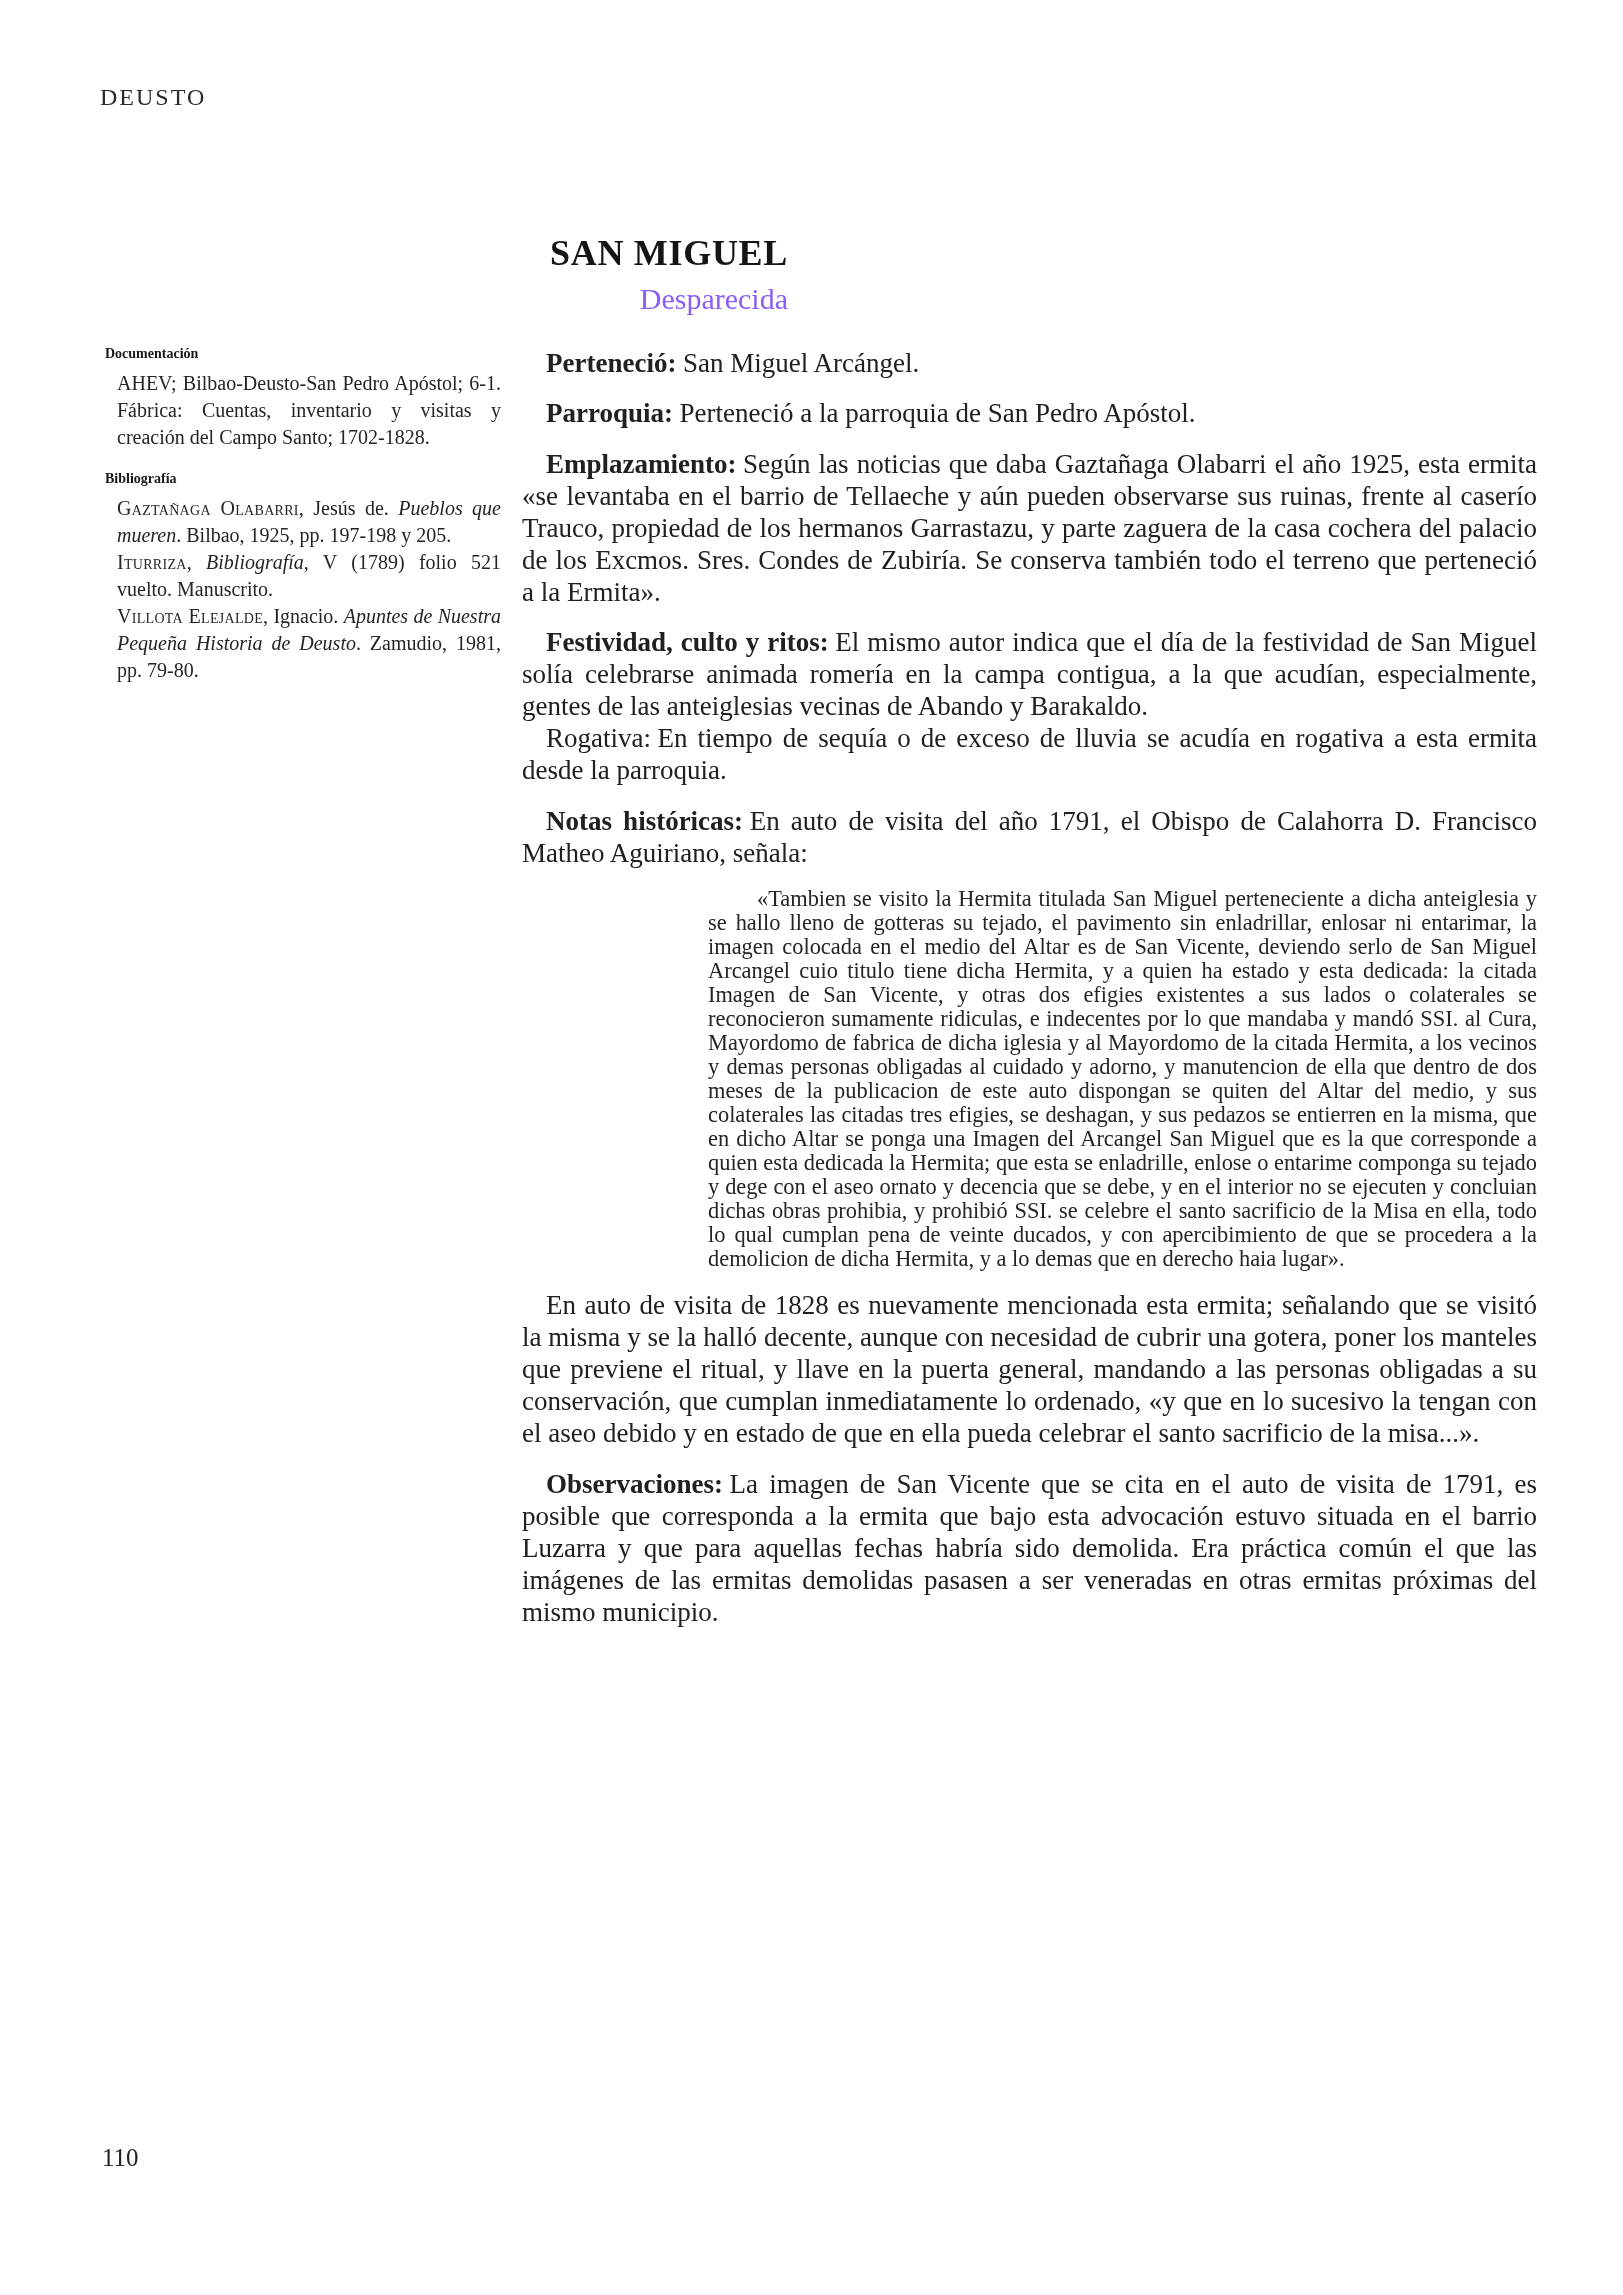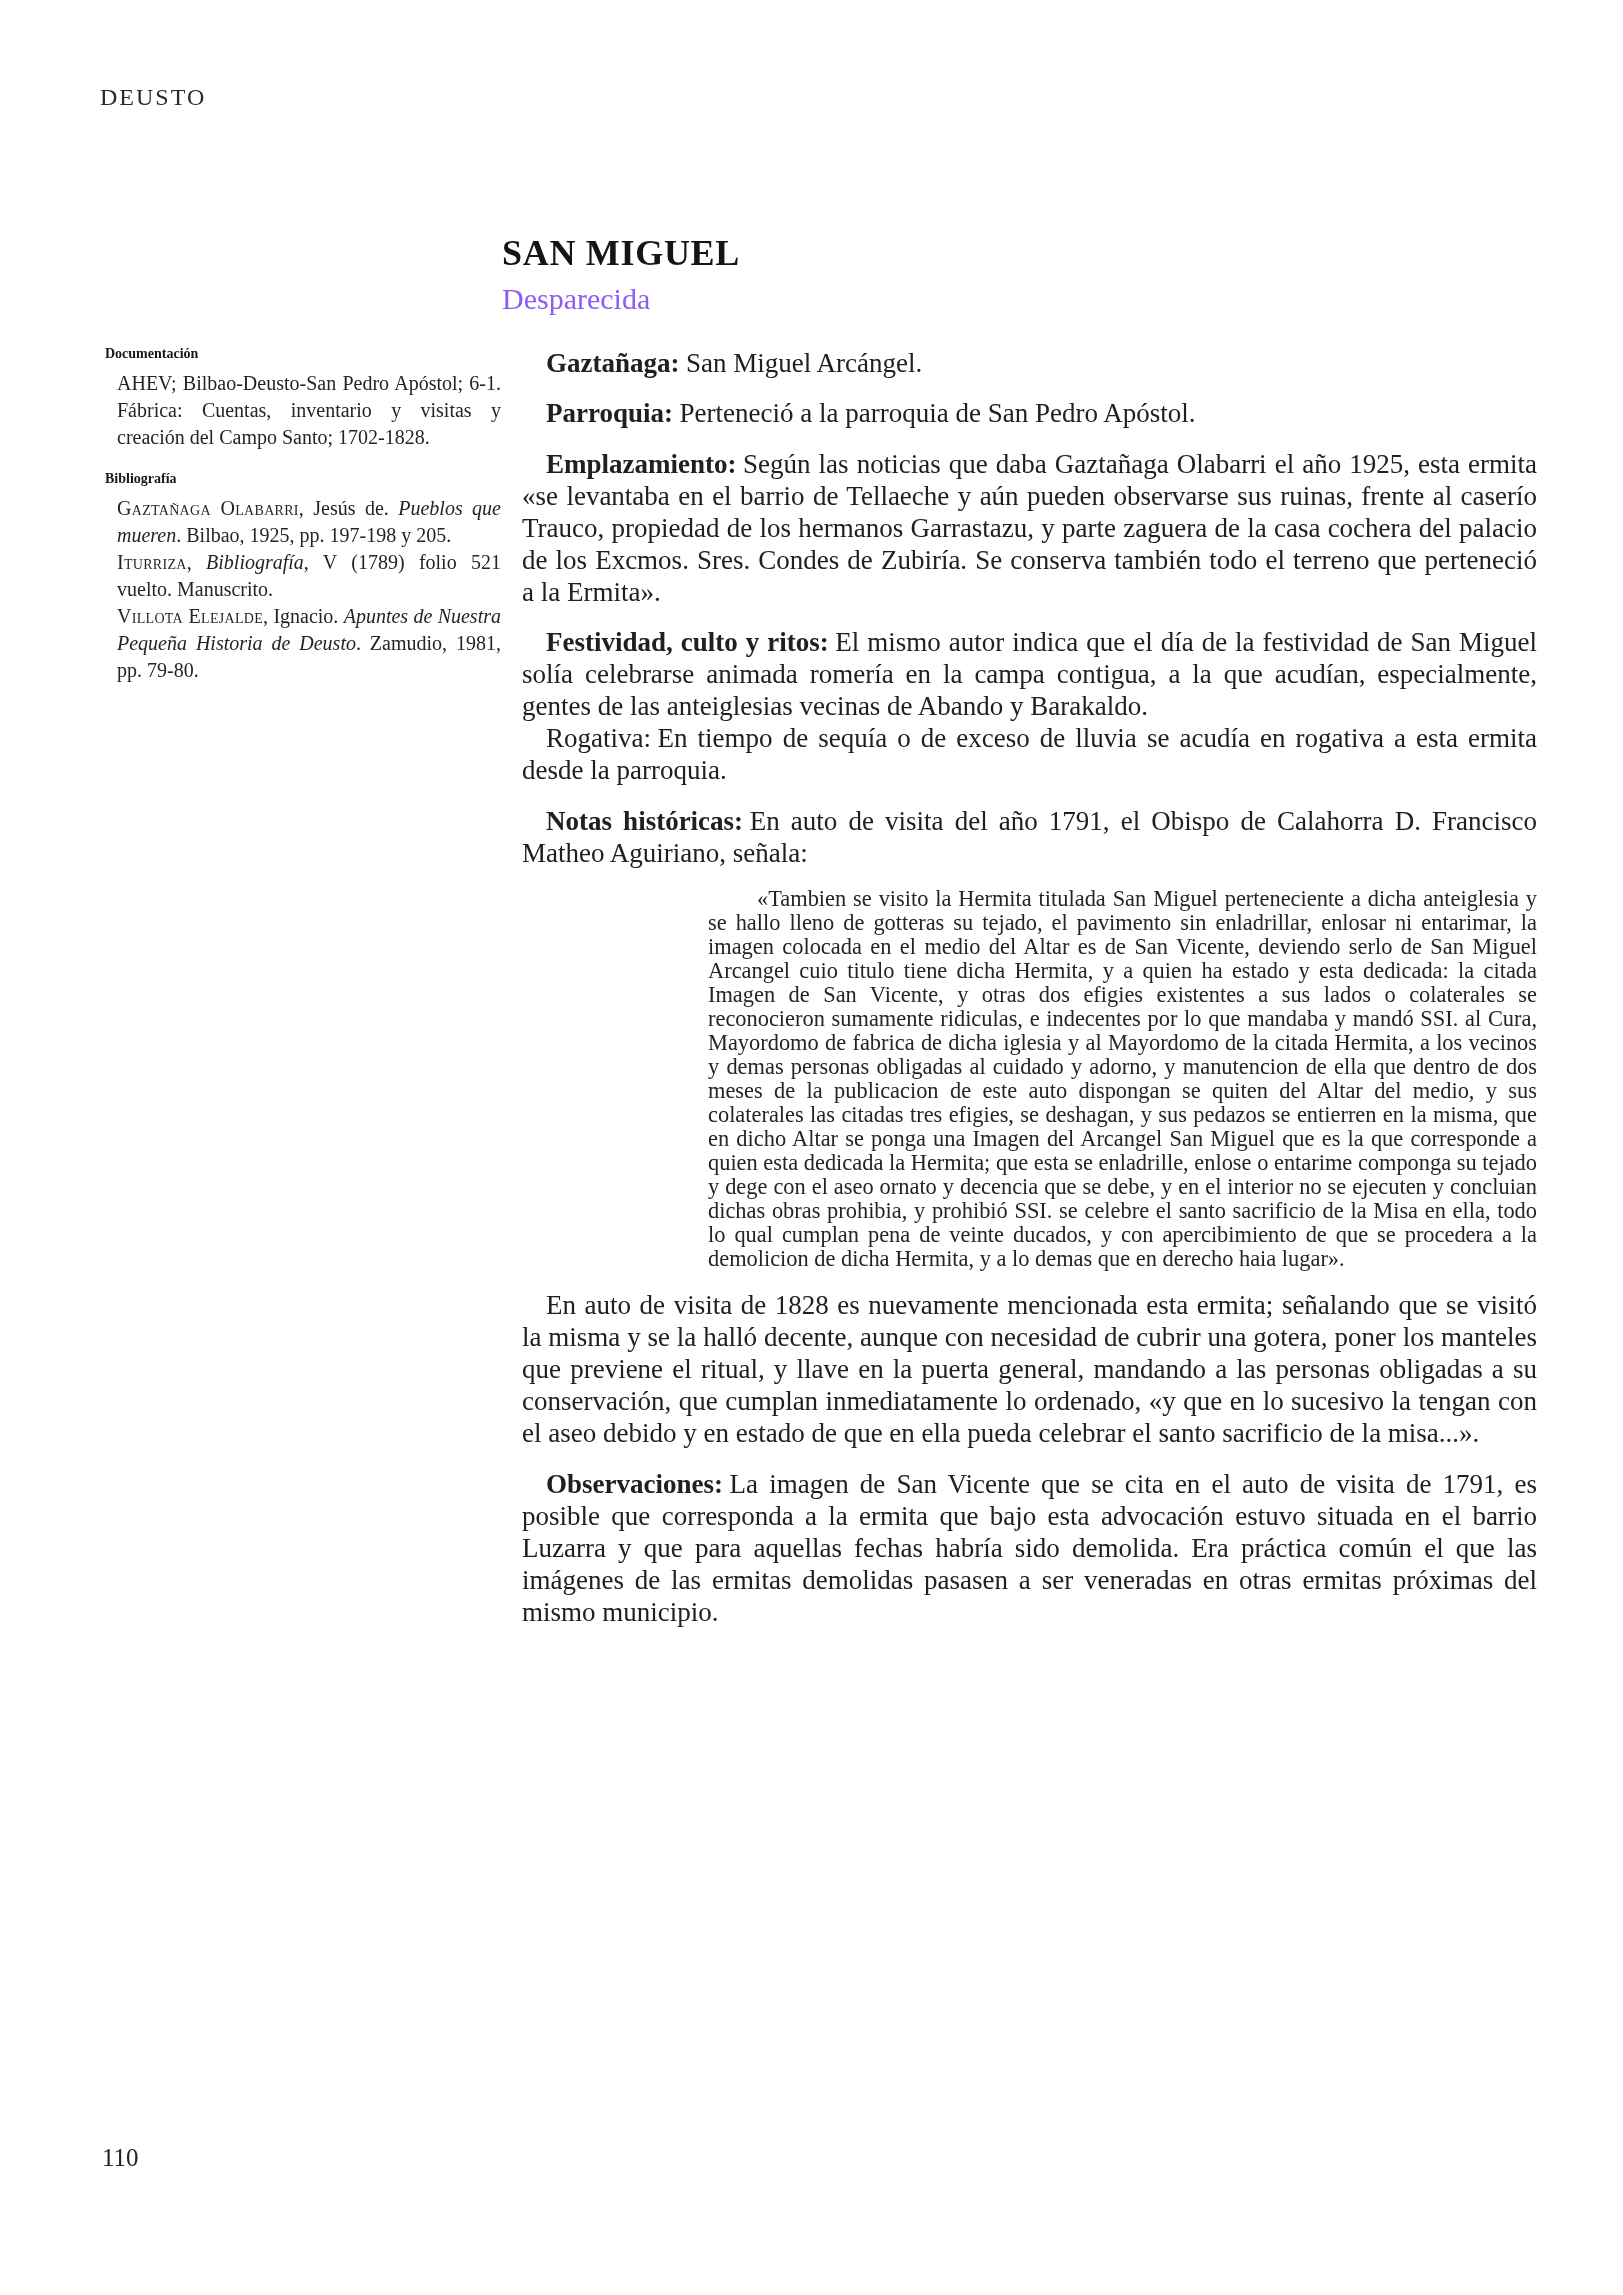--- a/index.html
+++ b/index.html
@@ -21,21 +21,21 @@
   .running-header {
     position: absolute;
     left: 100px;
     top: 84px;
     font-size: 24px;
     letter-spacing: 2px;
     color: #2a2a2a;
   }
 
   
-  .title-block { position: absolute; left: 502px; top: 232px; }
+  .title-block { position: absolute; left: 550px; top: 232px; text-align: right; }
   .title-block h1 {
     margin: 0;
     font-size: 36px;
     font-weight: bold;
     letter-spacing: 0.7px;
     color: #151515;
   }
   .title-block .subtitle {
     margin: 8px 0 0 0;
     font-size: 30px;
@@ -128,21 +128,21 @@
       <h3>Bibliografía</h3>
       <div class="side-entries">
           <p class="side-entry"><span class="run-smallcaps">Gaztañaga Olabarri</span><span>, Jesús de. </span><span class="run-italic">Pueblos que mueren</span><span>. Bilbao, 1925, pp. 197-198 y 205.</span></p>
           <p class="side-entry"><span class="run-smallcaps">Iturriza</span><span>, </span><span class="run-italic">Bibliografía</span><span>, V (1789) folio 521 vuelto. Manuscrito.</span></p>
           <p class="side-entry"><span class="run-smallcaps">Villota Elejalde</span><span>, Ignacio. </span><span class="run-italic">Apuntes de Nuestra Pequeña Historia de Deusto</span><span>. Zamudio, 1981, pp. 79-80.</span></p>
         </div>
     </div>
   </aside>
 
   <main class="main">
-      <p class="labeled first"><span class="label bold">Gaztañaga:</span>San Miguel Arcángel.</p>
+      <p class="labeled first"><span class="label bold">Perteneció:</span>San Miguel Arcángel.</p>
       <p class="labeled"><span class="label bold">Parroquia:</span>Perteneció a la parroquia de San Pedro Apóstol.</p>
       <p class="labeled"><span class="label bold">Emplazamiento:</span>Según las noticias que daba Gaztañaga Olabarri el año 1925, esta ermita «se levantaba en el barrio de Tellaeche y aún pueden observarse sus ruinas, frente al caserío Trauco, propiedad de los hermanos Garrastazu, y parte zaguera de la casa cochera del palacio de los Excmos. Sres. Condes de Zubiría. Se conserva también todo el terreno que perteneció a la Ermita».</p>
       <p class="labeled"><span class="label bold">Festividad, culto y ritos:</span>El mismo autor indica que el día de la festividad de San Miguel solía celebrarse animada romería en la campa contigua, a la que acudían, especialmente, gentes de las anteiglesias vecinas de Abando y Barakaldo.</p>
       <p class="labeled tight"><span class="label italic">Rogativa:</span>En tiempo de sequía o de exceso de lluvia se acudía en rogativa a esta ermita desde la parroquia.</p>
       <p class="labeled"><span class="label bold">Notas históricas:</span>En auto de visita del año 1791, el Obispo de Calahorra D. Francisco Matheo Aguiriano, señala:</p>
       <p class="quote">«Tambien se visito la Hermita titulada San Miguel perteneciente a dicha anteiglesia y se hallo lleno de gotteras su tejado, el pavimento sin enladrillar, enlosar ni entarimar, la imagen colocada en el medio del Altar es de San Vicente, deviendo serlo de San Miguel Arcangel cuio titulo tiene dicha Hermita, y a quien ha estado y esta dedicada: la citada Imagen de San Vicente, y otras dos efigies existentes a sus lados o colaterales se reconocieron sumamente ridiculas, e indecentes por lo que mandaba y mandó SSI. al Cura, Mayordomo de fabrica de dicha iglesia y al Mayordomo de la citada Hermita, a los vecinos y demas personas obligadas al cuidado y adorno, y manutencion de ella que dentro de dos meses de la publicacion de este auto dispongan se quiten del Altar del medio, y sus colaterales las citadas tres efigies, se deshagan, y sus pedazos se entierren en la misma, que en dicho Altar se ponga una Imagen del Arcangel San Miguel que es la que corresponde a quien esta dedicada la Hermita; que esta se enladrille, enlose o entarime componga su tejado y dege con el aseo ornato y decencia que se debe, y en el interior no se ejecuten y concluian dichas obras prohibia, y prohibió SSI. se celebre el santo sacrificio de la Misa en ella, todo lo qual cumplan pena de veinte ducados, y con apercibimiento de que se procedera a la demolicion de dicha Hermita, y a lo demas que en derecho haia lugar».</p>
       <p class="plain">En auto de visita de 1828 es nuevamente mencionada esta ermita; señalando que se visitó la misma y se la halló decente, aunque con necesidad de cubrir una gotera, poner los manteles que previene el ritual, y llave en la puerta general, mandando a las personas obligadas a su conservación, que cumplan inmediatamente lo ordenado, «y que en lo sucesivo la tengan con el aseo debido y en estado de que en ella pueda celebrar el santo sacrificio de la misa...».</p>
       <p class="labeled"><span class="label bold">Observaciones:</span>La imagen de San Vicente que se cita en el auto de visita de 1791, es posible que corresponda a la ermita que bajo esta advocación estuvo situada en el barrio Luzarra y que para aquellas fechas habría sido demolida. Era práctica común el que las imágenes de las ermitas demolidas pasasen a ser veneradas en otras ermitas próximas del mismo municipio.</p>
     </main>
 

